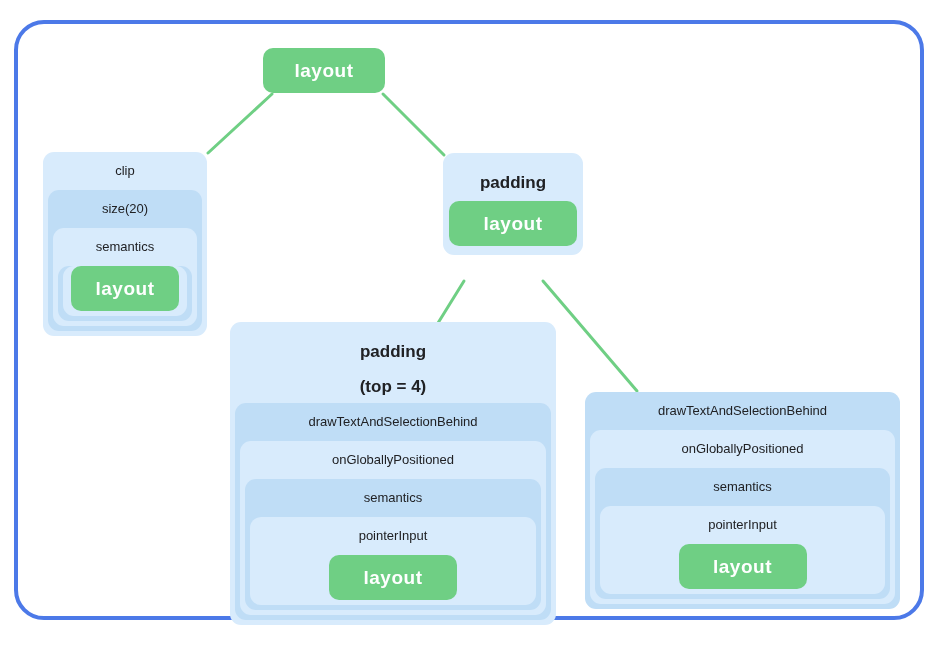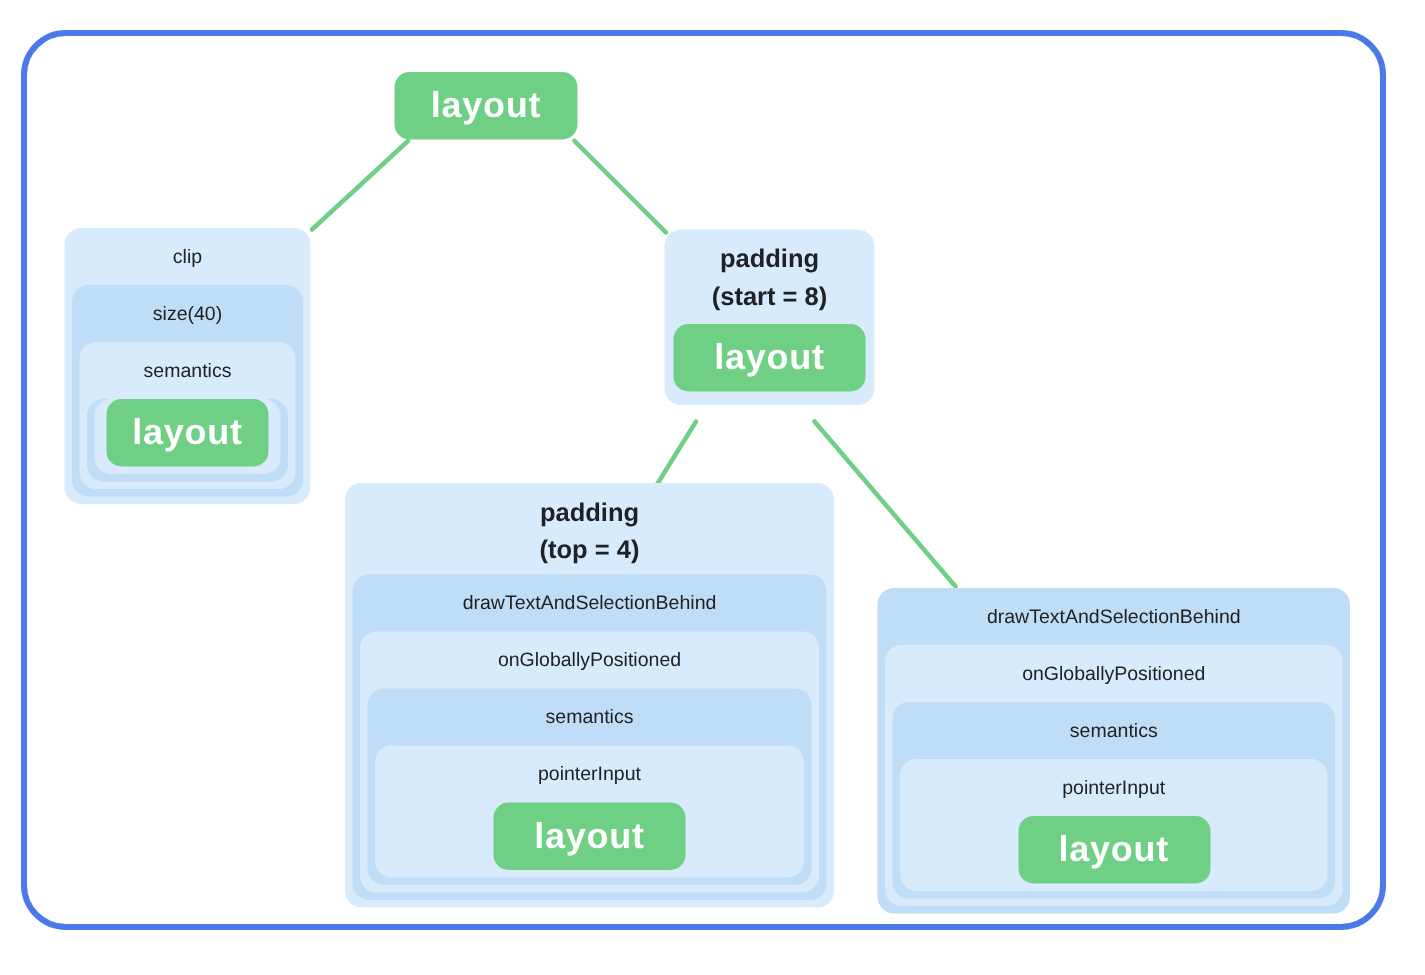--- a/index.html
+++ b/index.html
@@ -14,25 +14,25 @@
   .edges{position:absolute;left:0;top:0;z-index:1;}
   .edge{stroke:var(--edge-green,#6FCF84);stroke-width:3;stroke-linecap:round;}
   .node{border-radius:11px;padding:0 5px 5px;box-sizing:border-box;}
   .node.light{background:var(--node-light,#D8EBFC);}
   .node.dark{background:var(--node-dark,#BFDDF6);}
   .lbl{
     height:38px;line-height:38px;text-align:center;
     font-size:13px;font-weight:400;color:var(--text-dark,#202124);white-space:nowrap;
   }
   .lbl2{padding:7px 0 4px;text-align:center;font-size:17px;font-weight:700;color:var(--text-dark,#202124);}
-  .lbl2 .line{display:block;line-height:25px;white-space:nowrap;}
+  .lbl2 .line{display:block;line-height:25px;white-space:nowrap;margin-top:10px;}
   .leaf{
     background:var(--accent-green,#6FCF84);color:var(--text-on-green,#ffffff);
     border-radius:10px;height:45px;line-height:45px;text-align:center;
-    font-size:24px;font-weight:700;letter-spacing:0.5px;
+    font-size:19px;font-weight:700;letter-spacing:0.5px;
   }
   .leaf.fixed{width:128px;margin:0 auto;}
   .leaf.stretch{margin:0 3px;}
   .root-leaf{position:absolute;left:263px;top:48px;width:122px;z-index:2;}
   .pos-clip{position:absolute;left:43px;top:152px;width:164px;z-index:2;}
   .pos-padding-start{position:absolute;left:443px;top:153px;width:140px;z-index:2;padding:0 6px 9px;}
   .pos-padding-top{position:absolute;left:230px;top:322px;width:326px;z-index:2;}
   .pos-draw-text{position:absolute;left:585px;top:392px;width:315px;z-index:2;}
   .pos-padding-start .leaf{margin-top:2px;}
 </style>
@@ -48,36 +48,35 @@
     <line class="edge" x1="383" y1="94" x2="444" y2="155"></line>
     <line class="edge" x1="464" y1="281" x2="438" y2="323"></line>
     <line class="edge" x1="543" y1="281" x2="637" y2="391"></line>
   </svg>
 
   <div class="leaf root-leaf">layout</div>
 
   <div class="node light pos-clip">
     <div class="lbl">clip</div>
     <div class="node dark">
-      <div class="lbl">size(40)</div>
+      <div class="lbl">size(20)</div>
       <div class="node light">
         <div class="lbl">semantics</div>
         <div class="node dark">
           <div class="node light">
             <div class="leaf stretch">layout</div>
           </div>
         </div>
       </div>
     </div>
   </div>
 
   <div class="node light pos-padding-start">
     <div class="lbl2">
       <span class="line">padding</span>
-      <span class="line">(start = 8)</span>
     </div>
     <div class="leaf fixed">layout</div>
   </div>
 
   <div class="node light pos-padding-top">
     <div class="lbl2">
       <span class="line">padding</span>
       <span class="line">(top = 4)</span>
     </div>
     <div class="node dark">

